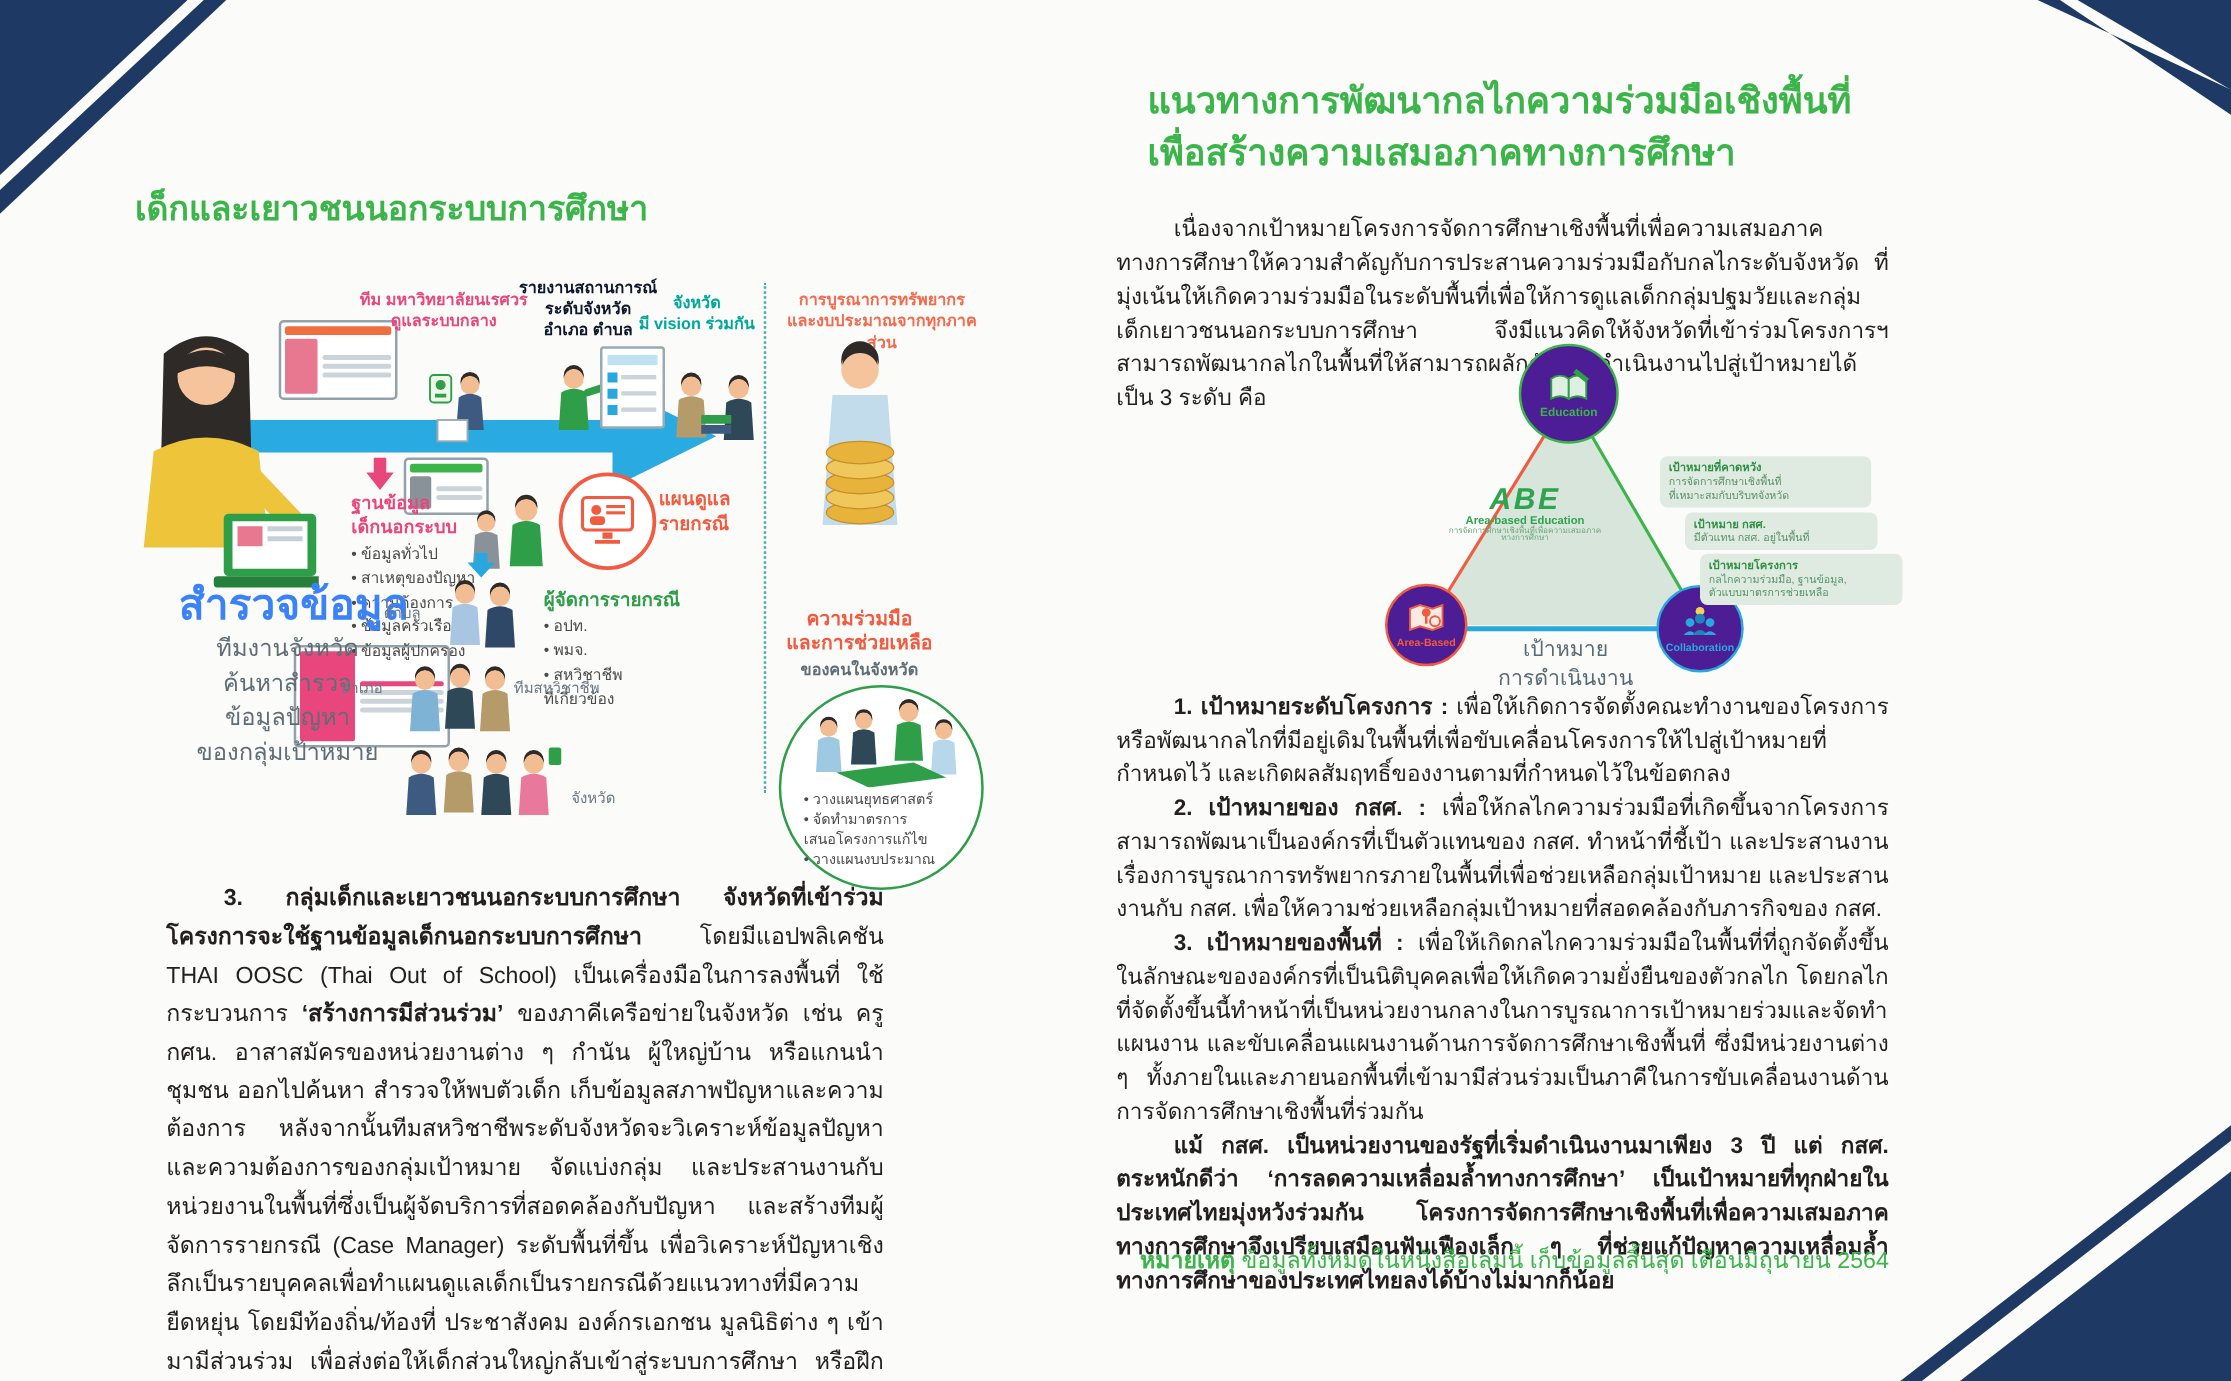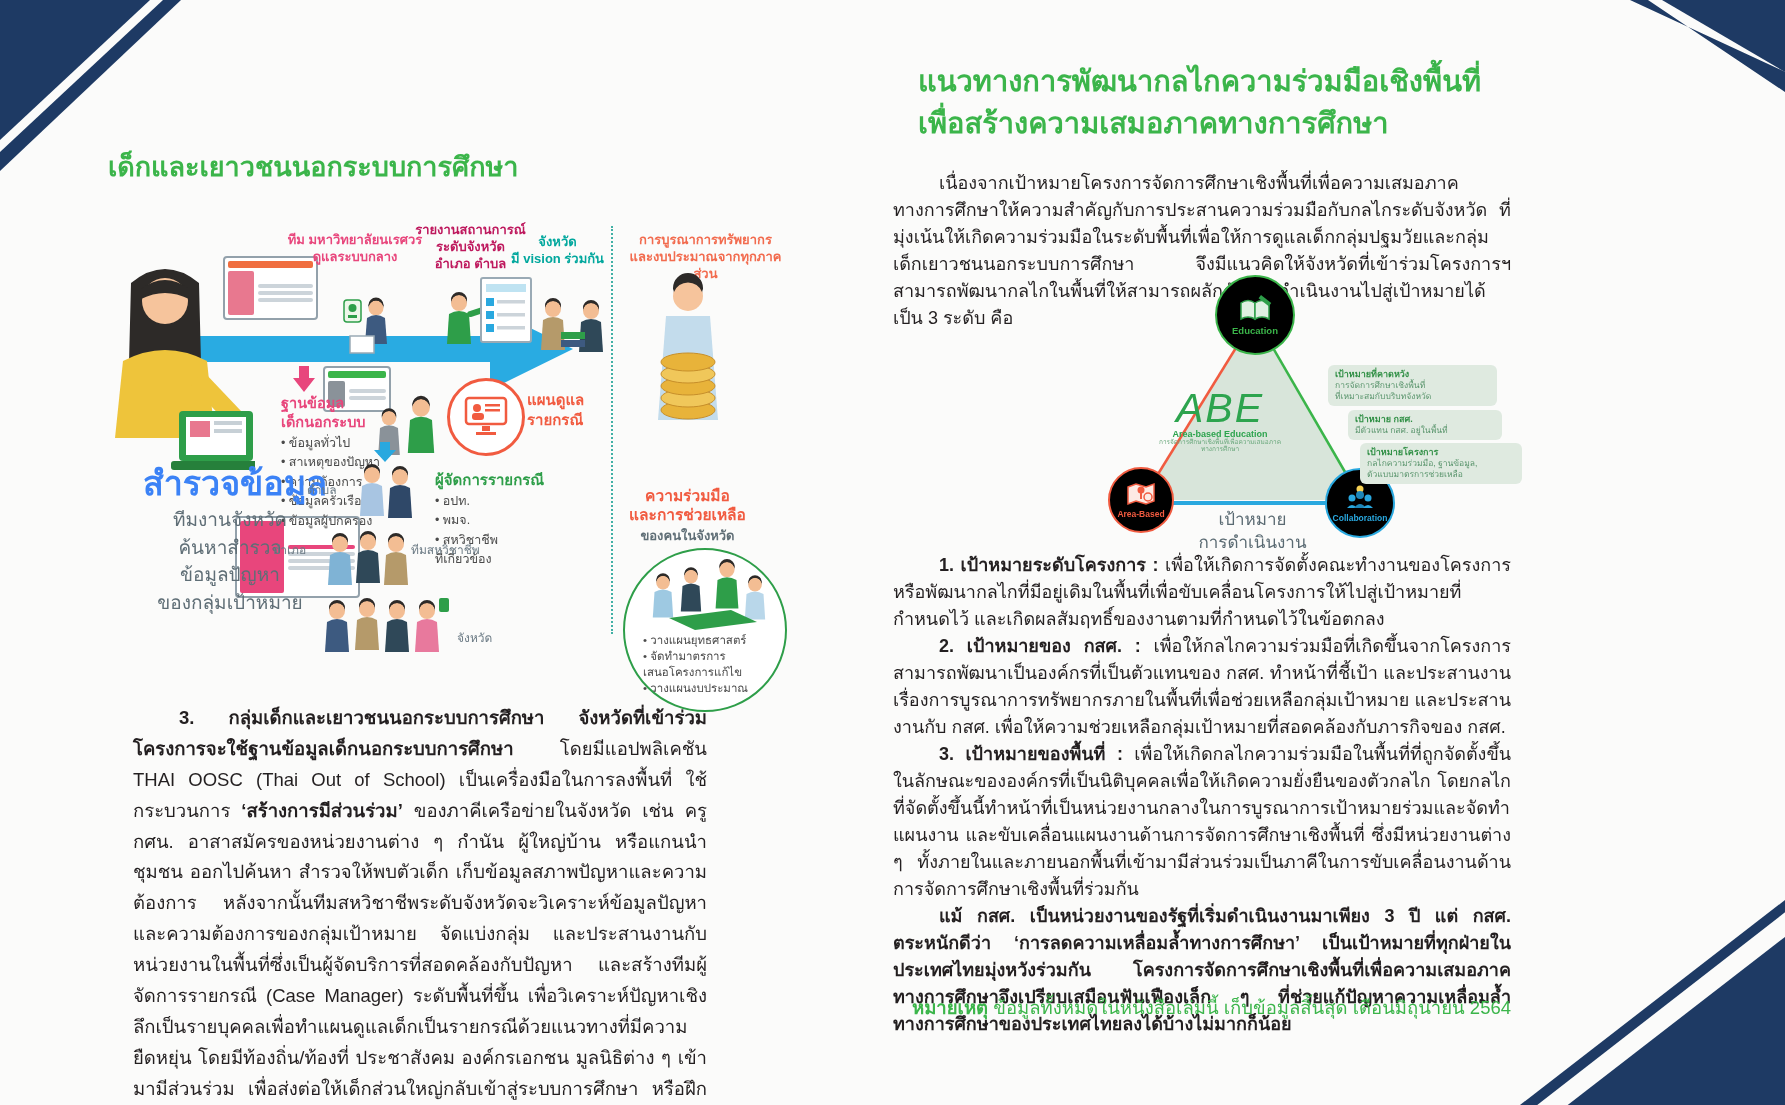--- a/index.html
+++ b/index.html
@@ -30,28 +30,28 @@
   .card-thumb{width:30%;border-radius:2px;}
   .card-lines{flex:1;display:flex;flex-direction:column;gap:3px;justify-content:center;}
   .card-lines i{height:4px;background:#ccd4da;border-radius:2px;display:block;}
   .dotline{border-left:2px dotted #41b0a5;}
   
   .title-right{font-size:29px;font-weight:bold;line-height:1.45;color:#3bb54a;}
   .rp{font-size:18px;line-height:27px;text-align:justify;}
   .rp p{margin:0;text-indent:46px;}
   .note{font-size:18.5px;color:#3bb54a;text-align:right;}
   
-  .node{position:absolute;background:#000000;border-radius:50%;display:flex;flex-direction:column;
+  .node{position:absolute;background:#4c1d95;border-radius:50%;display:flex;flex-direction:column;
         align-items:center;justify-content:center;gap:1px;box-sizing:border-box;}
   .node-label{font-size:9.5px;font-weight:bold;}
   .gbox{position:absolute;background:#dfeae0;border-radius:6px;padding:4px 7px;line-height:1.25;}
   .gbox .t{font-size:9px;font-weight:bold;color:#2f8f44;}
   .gbox .d{font-size:8.5px;color:#57936a;}
   .abe{color:#2da44e;text-align:center;line-height:1.05;}
-  .abe .big{font-size:41px;font-weight:400;letter-spacing:2px;font-style:italic;}
+  .abe .big{font-size:24px;font-weight:700;letter-spacing:2px;font-style:italic;}
   .abe .sub{font-size:9px;font-weight:bold;}
   .abe .tag{font-size:6.5px;color:#6aa87c;}
   .caption{font-size:17px;color:#5a6a72;text-align:center;line-height:1.35;}
 </style>
 </head>
 <body>
 
 <div id="canvas">
 
   <div class="corner c-tl-main"></div>
@@ -115,21 +115,21 @@
             <i style="background:#e8467c;"></i>
             <i></i>
             <i></i>
             <i></i>
           </div>
       </div>
     </div>
 
     <div class="abs info-label pre" style="left:190px;top:14px;width:140px;color:#e8467c;">ทีม มหาวิทยาลัยนเรศวร
 ดูแลระบบกลาง</div>
-    <div class="abs info-label pre" style="left:318px;top:4px;width:115px;color:#be185d;">รายงานสถานการณ์
+    <div class="abs info-label pre" style="left:318px;top:4px;width:115px;color:#0f172a;">รายงานสถานการณ์
 ระดับจังหวัด
 อำเภอ ตำบล</div>
     <div class="abs info-label pre" style="left:410px;top:16px;width:105px;color:#00a79d;">จังหวัด
 มี vision ร่วมกัน</div>
     <div class="abs info-label pre" style="left:528px;top:14px;width:165px;color:#f26b4e;">การบูรณาการทรัพยากร
 และงบประมาณจากทุกภาคส่วน</div>
 
     <svg class="abs" style="left:247px;top:62px;" width="60" height="95">
       <g transform="translate(34,38)">
         <path d="M-7.5 -12 A7.5 7.5 0 0 1 7.5 -12 Z" fill="#2d2a28"></path>

